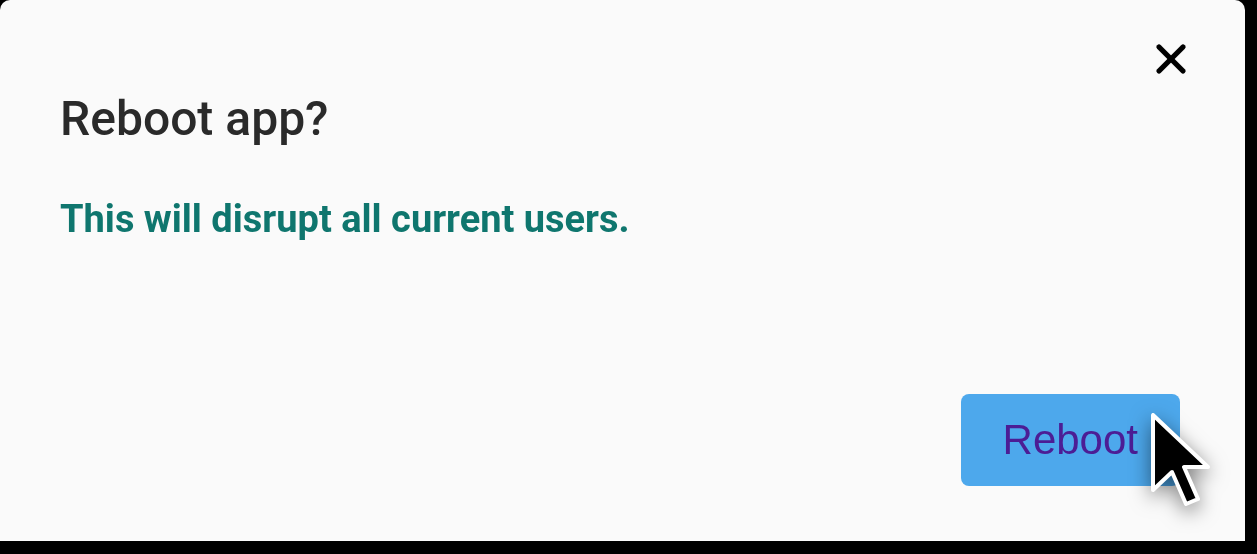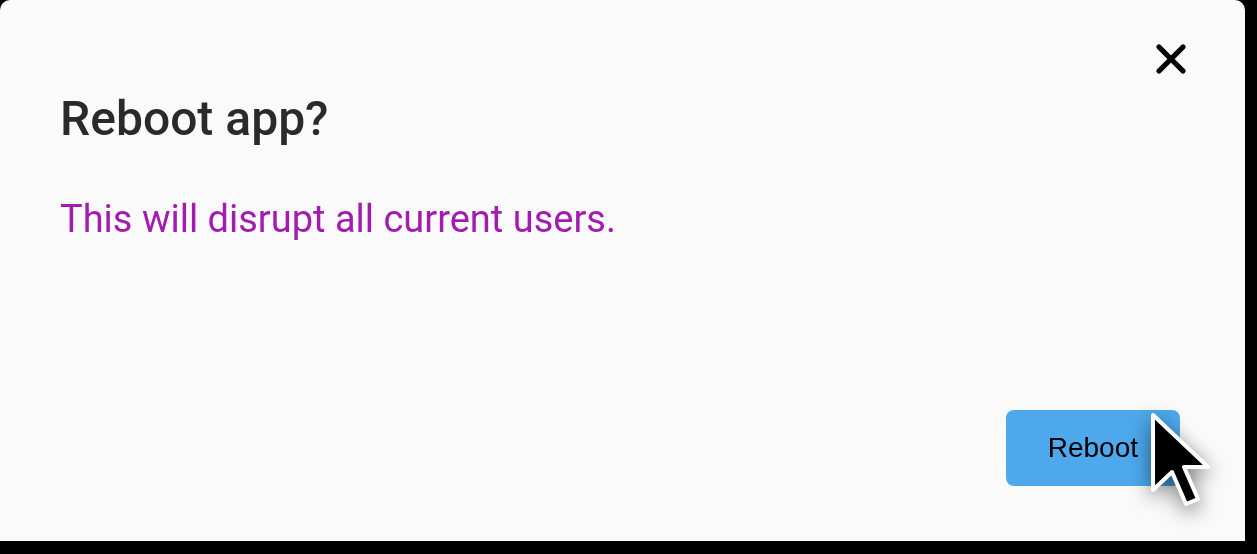--- a/index.html
+++ b/index.html
@@ -50,37 +50,37 @@
     .dialog-title {
       font-size: 48px;
       font-weight: 500;
       color: #2a2a2a;
       margin-top: 30px;
       margin-bottom: 50px;
     }
 
     .dialog-body {
       font-size: 38px;
-      color: #a21caf;
-      font-weight: 400;
+      color: #0f766e;
+      font-weight: 700;
     }
 
     .dialog-footer {
       position: absolute;
       bottom: 55px;
       right: 65px;
     }
 
     .reboot-btn {
       background: #4da8ec;
-      color: #000000;
+      color: #4c1d95;
       border: none;
       border-radius: 8px;
       padding: 22px 42px;
-      font-size: 28px;
+      font-size: 42px;
       font-weight: 400;
       cursor: pointer;
     }
 
     .cursor {
       position: absolute;
       top: 410px;
       left: 1148px;
       width: 80px;
       height: 110px;

